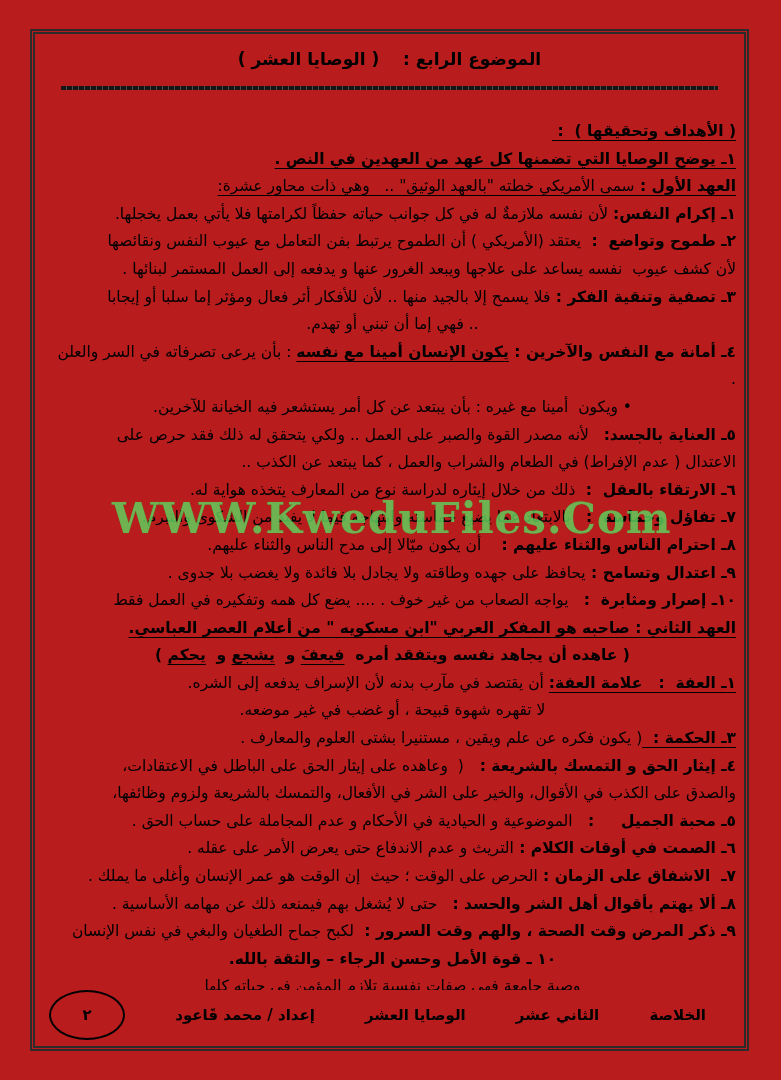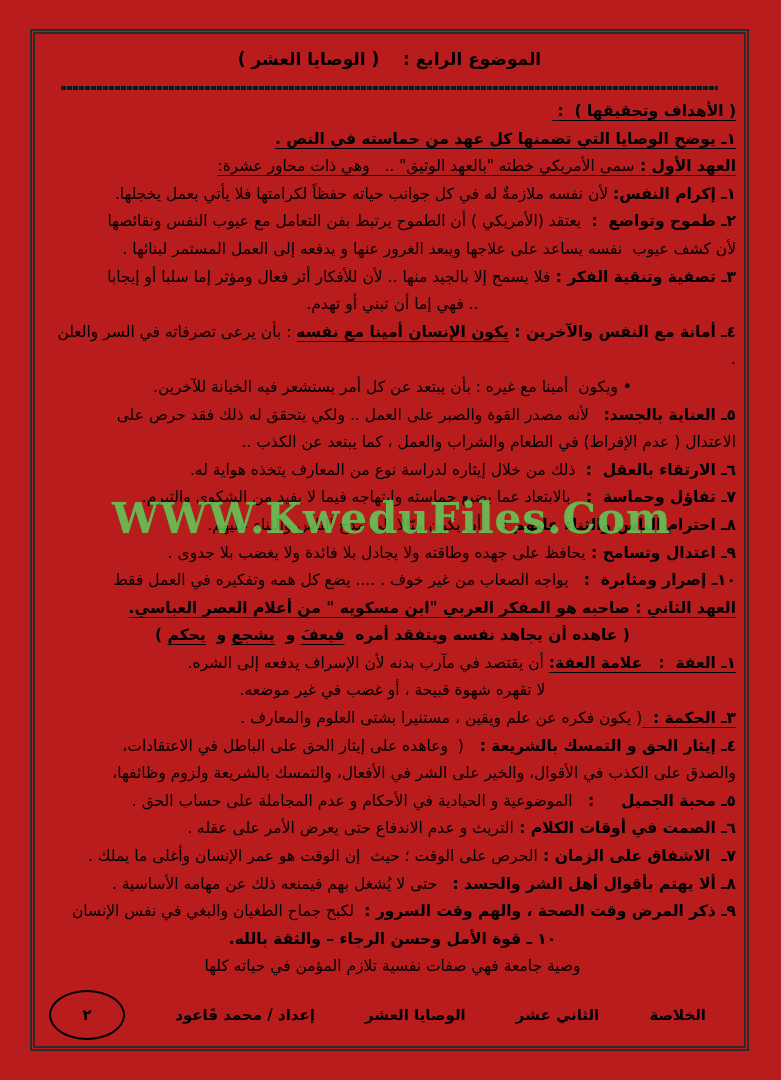--- a/index.html
+++ b/index.html
@@ -4,21 +4,21 @@
 <style>
   html,body{margin:0;padding:0;background:#ffffff;}
   .page{position:relative;width:781px;height:1080px;background:#b91c1c;overflow:hidden;
         font-family:"DejaVu Sans","Liberation Sans",sans-serif;color:#000;direction:rtl;}
   .frame{position:absolute;top:29px;left:30px;right:32px;bottom:29px;
          border:5px double #2b2b2b;display:flex;flex-direction:column;}
   .titlebar{flex:0 0 50px;display:flex;align-items:center;justify-content:center;}
   .title{font-size:17px;font-weight:bold;white-space:pre-wrap;}
   .divider{flex:0 0 4px;margin:2px 26px 6px 26px;
            background:repeating-linear-gradient(90deg,#161616 0 5px,#4a4a4a 5px 6px);}
-  .content{flex:1 1 auto;padding:2px 8px 0 14px;overflow:hidden;}
+  .content{flex:1 1 auto;padding:2px 8px 0 14px;overflow:hidden;margin-top:20px;}
   .line{margin:0;font-size:15.5px;line-height:27.6px;white-space:pre-wrap;}
   .line .b{font-weight:bold;}
   .line .u{text-decoration:underline;text-underline-offset:4px;}
   .align-right{text-align:right;}
   .align-center{text-align:center;}
   .align-left{text-align:right;padding-left:26px;}
   .footer{flex:0 0 50px;display:flex;align-items:center;justify-content:space-between;
           padding:0 38px 6px 14px;font-weight:bold;font-size:15px;}
   .page-circle{width:72px;height:46px;border:2.5px solid #000;border-radius:50%;
                display:flex;align-items:center;justify-content:center;
@@ -35,21 +35,21 @@
   <div class="frame">
 
     <div class="titlebar">
       <div class="title">الموضوع الرابع :    ( الوصايا العشر )</div>
     </div>
 
     <div class="divider"></div>
 
     <div class="content">
         <p class="line align-right"><span class="b u">( الأهداف وتحقيقها )  : </span></p>
-        <p class="line align-right"><span class="b u">١ـ يوضح الوصايا التي تضمنها كل عهد من حماسته في النص .</span></p>
+        <p class="line align-right"><span class="b u">١ـ يوضح الوصايا التي تضمنها كل عهد من العهدين في النص .</span></p>
         <p class="line align-right"><span class="b u">العهد الأول : </span><span class="u">سمى الأمريكي خطته "بالعهد الوثيق" ..   وهي ذات محاور عشرة:</span></p>
         <p class="line align-right"><span class="b">١ـ إكرام النفس:</span><span> لأن نفسه ملازمةٌ له في كل جوانب حياته حفظاً لكرامتها فلا يأتي بعمل يخجلها.</span></p>
         <p class="line align-right"><span class="b">٢ـ طموح وتواضع  : </span><span> يعتقد (الأمريكي ) أن الطموح يرتبط بفن التعامل مع عيوب النفس ونقائصها</span></p>
         <p class="line align-left"><span>لأن كشف عيوب  نفسه يساعد على علاجها ويبعد الغرور عنها و يدفعه إلى العمل المستمر لبنائها .</span></p>
         <p class="line align-right"><span class="b">٣ـ تصفية وتنقية الفكر : </span><span>فلا يسمح إلا بالجيد منها .. لأن للأفكار أثر فعال ومؤثر إما سلبا أو إيجابا</span></p>
         <p class="line align-center"><span>.. فهي إما أن تبني أو تهدم.</span></p>
         <p class="line align-right"><span class="b">٤ـ أمانة مع النفس والآخرين : </span><span class="b u">يكون الإنسان أمينا مع نفسه</span><span> : بأن يرعى تصرفاته في السر والعلن .</span></p>
         <p class="line align-center"><span>• ويكون  أمينا مع غيره : بأن يبتعد عن كل أمر يستشعر فيه الخيانة للآخرين.</span></p>
         <p class="line align-right"><span class="b">٥ـ العناية بالجسد:</span><span>   لأنه مصدر القوة والصبر على العمل .. ولكي يتحقق له ذلك فقد حرص على</span></p>
         <p class="line align-left"><span>الاعتدال ( عدم الإفراط) في الطعام والشراب والعمل ، كما يبتعد عن الكذب ..</span></p>

